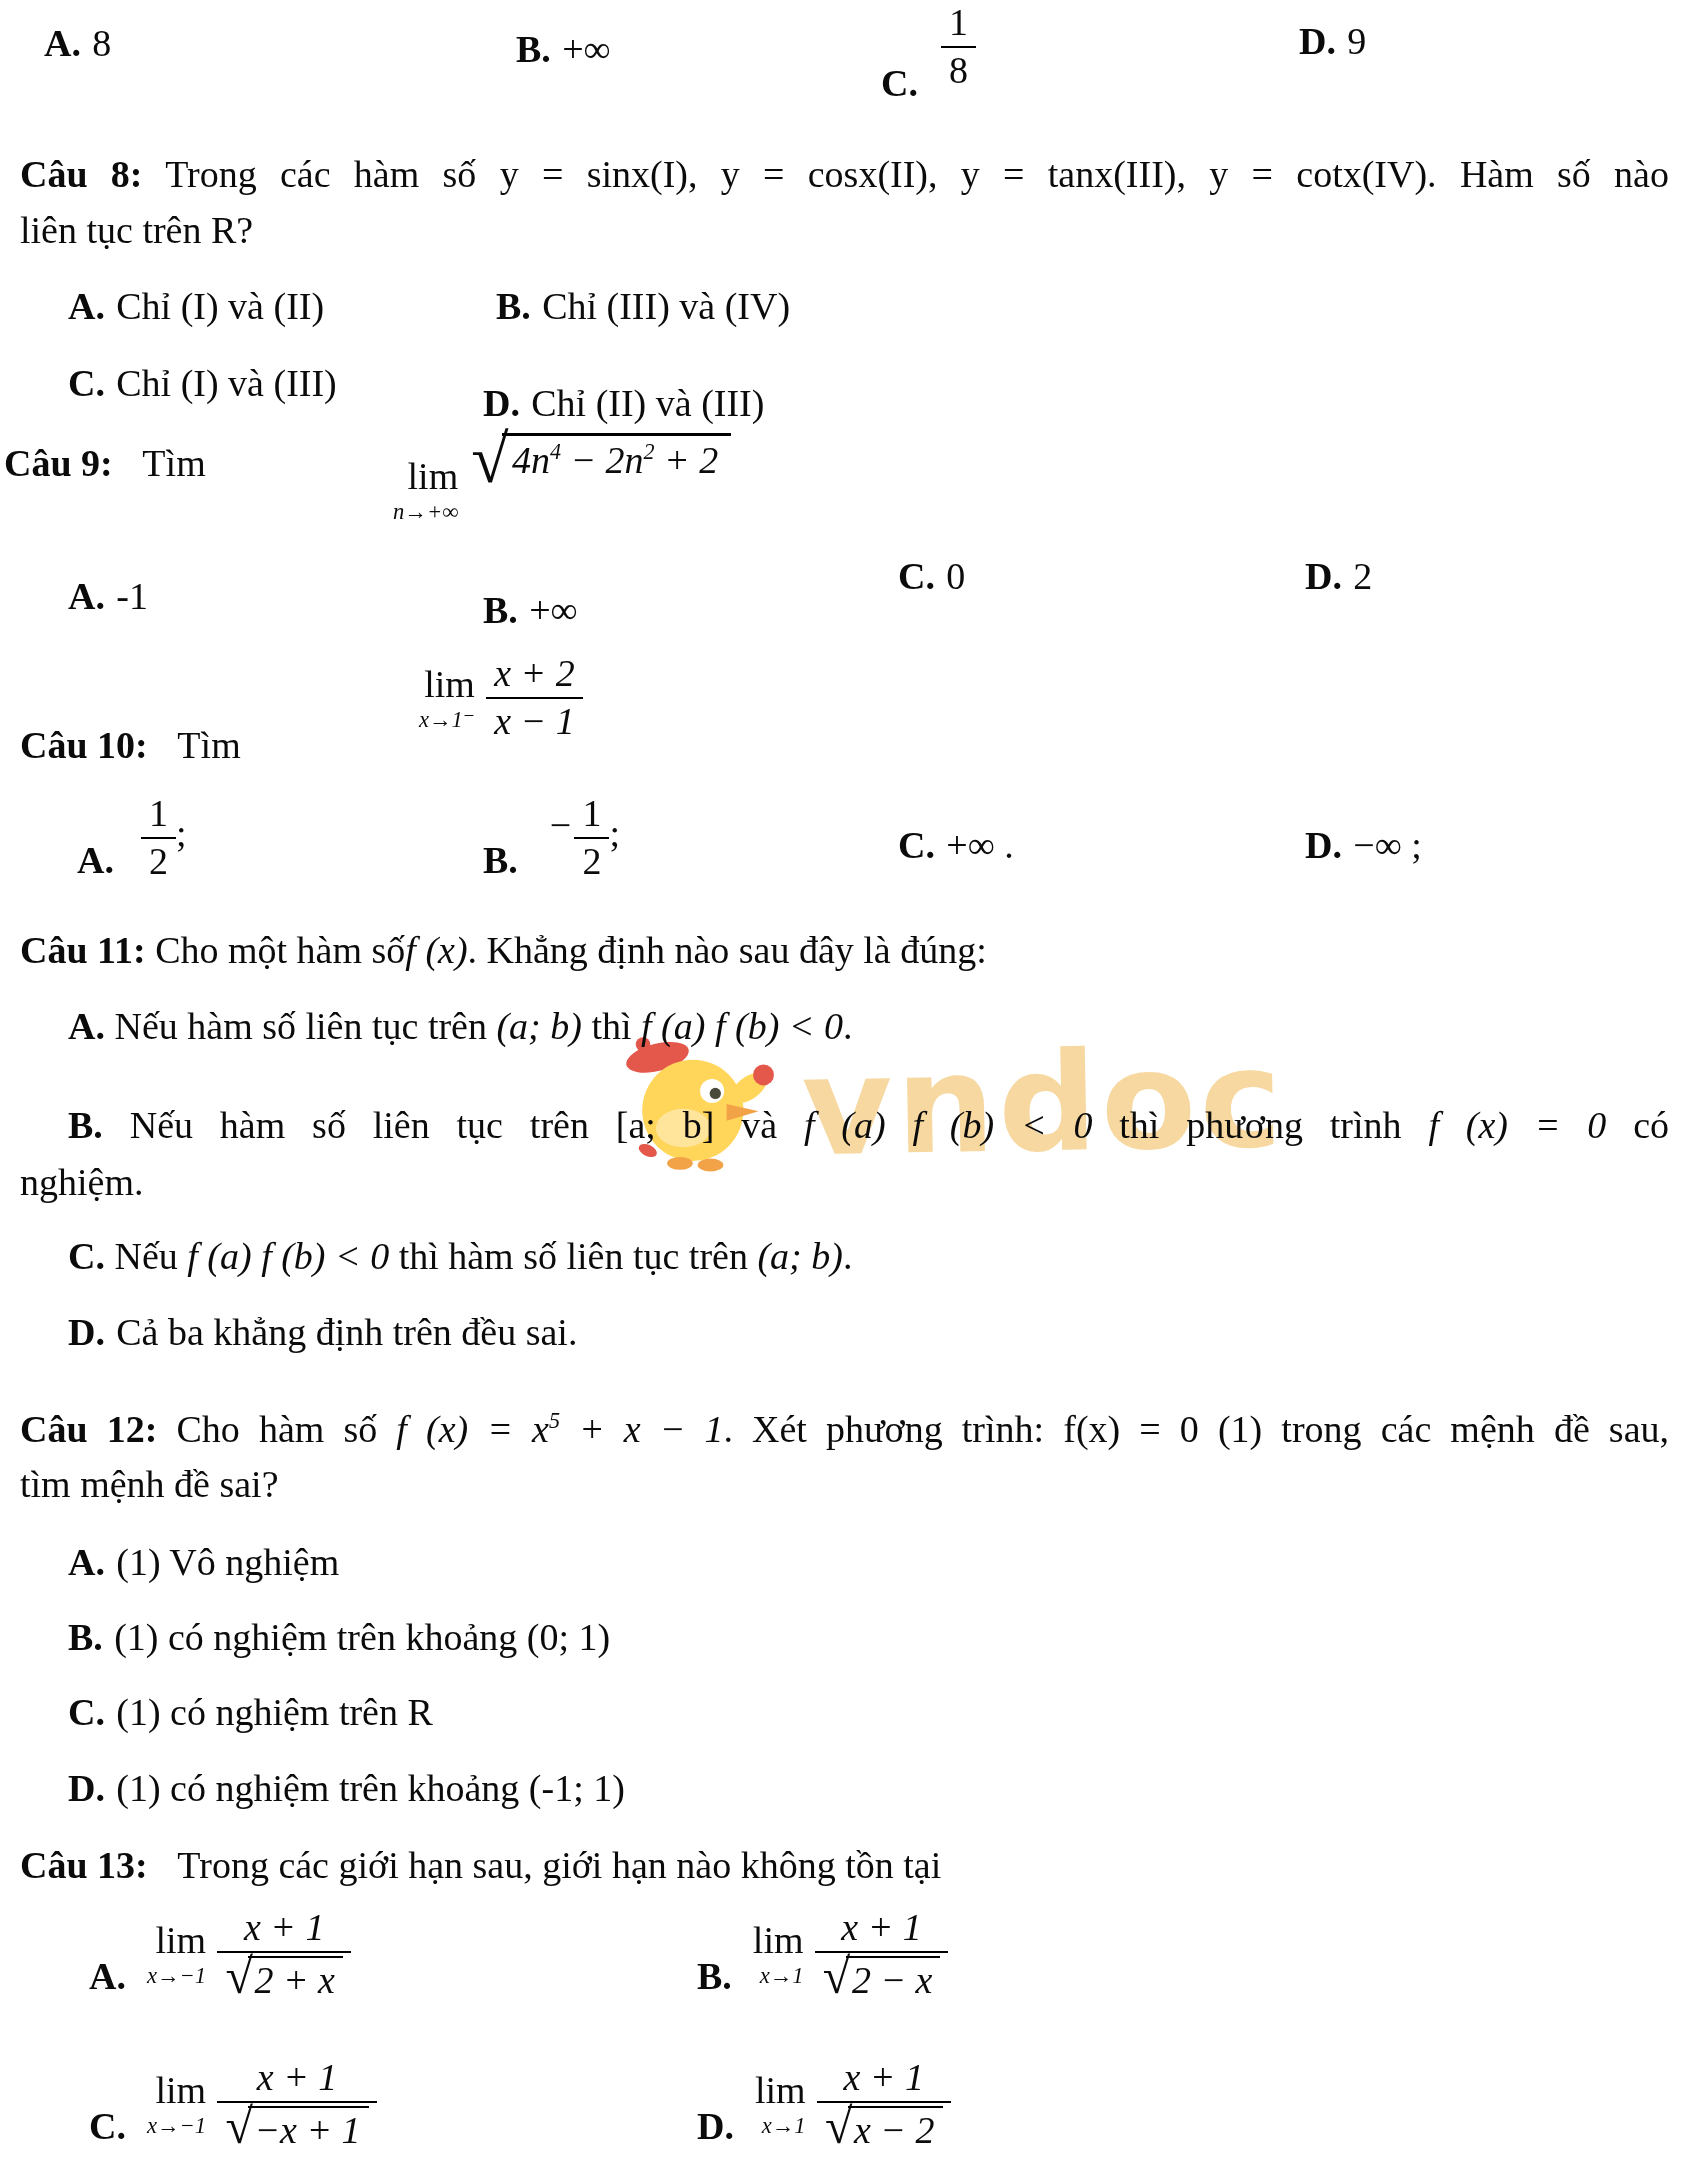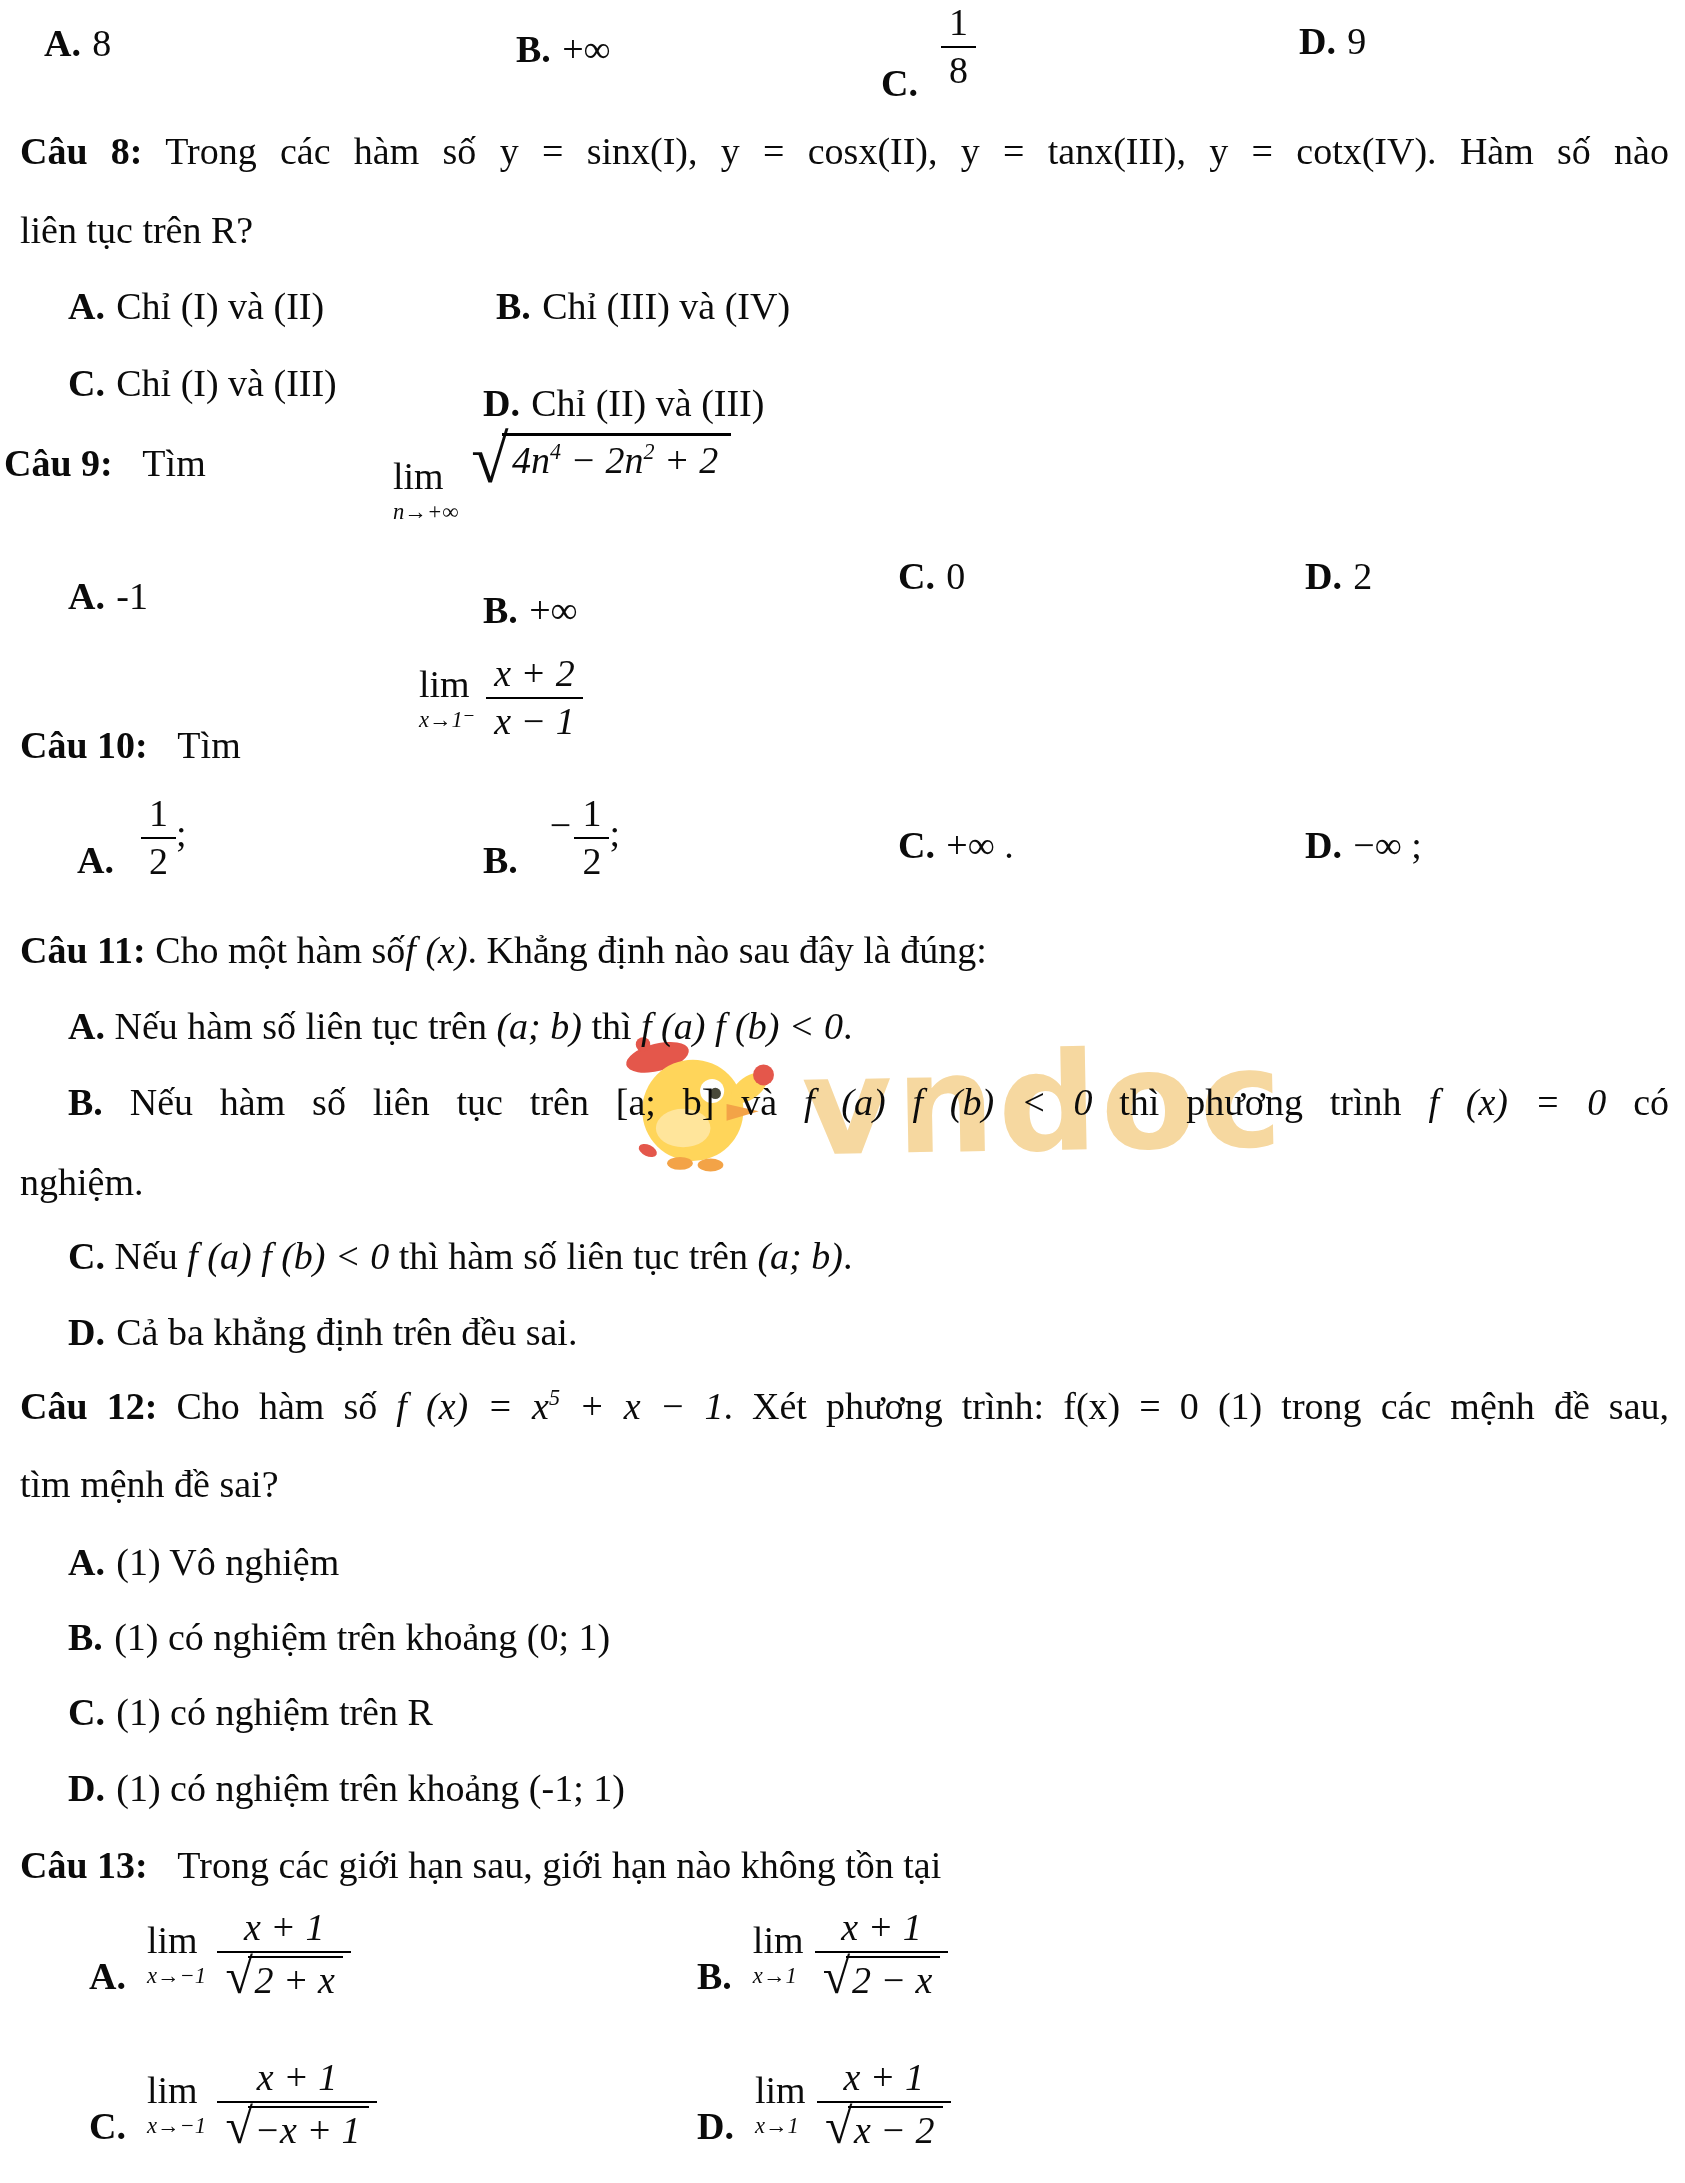--- a/index.html
+++ b/index.html
@@ -5,29 +5,29 @@
   html,body{margin:0;padding:0;background:#ffffff;}
   .page{
     position:relative;width:1685px;height:2183px;background:#ffffff;
     font-family:"Liberation Serif","DejaVu Serif",serif;
     font-size:38px;color:#0b0b0b;overflow:hidden;
   }
   .abs{position:absolute;}
   .b{font-weight:700;}
   .i{font-style:italic;}
   .content{position:relative;z-index:1;}
-  .jus{text-align:justify;text-justify:inter-word;text-align-last:justify;}
+  .jus{text-align:justify;text-justify:inter-word;text-align-last:justify;margin-top:23px;}
   .opt-label{font-weight:700;}
   .opt-gap{display:inline-block;width:11.3px;}
   
   .frac{display:inline-flex;flex-direction:column;align-items:center;text-align:center;line-height:1.05;vertical-align:middle;}
   .frac>.num{padding:0 8px 3.2px 8px;}
   .frac>.den{border-top:2.4px solid #000;padding:3.2px 8px 0 8px;}
   
-  .limb{display:inline-flex;flex-direction:column;align-items:flex-start;line-height:1;}
+  .limb{display:inline-flex;flex-direction:column;align-items:flex-end;line-height:1;}
   .limb>.sub{font-size:22.6px;font-style:italic;margin-top:6.4px;white-space:nowrap;}
   
   .sqrt{display:inline-flex;align-items:flex-start;font-style:italic;}
   .radsign{font-style:normal;font-size:68px;line-height:52px;margin-right:-6.4px;}
   .radcontent{border-top:3.2px solid #000;padding:4.8px 13px 0 9.7px;line-height:1;white-space:nowrap;}
   .sqrt-sm .radsign{font-size:50px;line-height:40px;margin-right:-4.8px;}
   .sqrt-sm .radcontent{border-top:2.4px solid #000;padding:3.2px 8px 0 6.4px;}
   sup{font-size:0.58em;}
   
   .mrow{display:inline-flex;align-items:center;gap:11.3px;}

